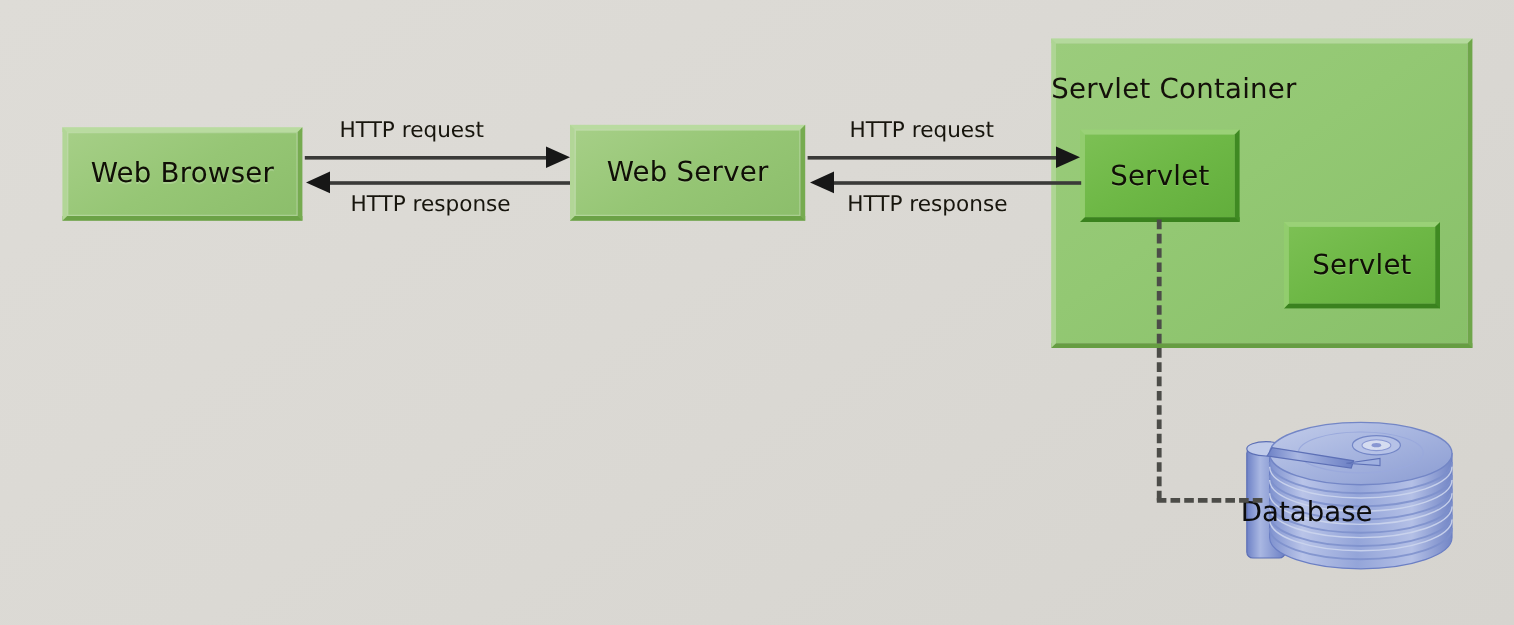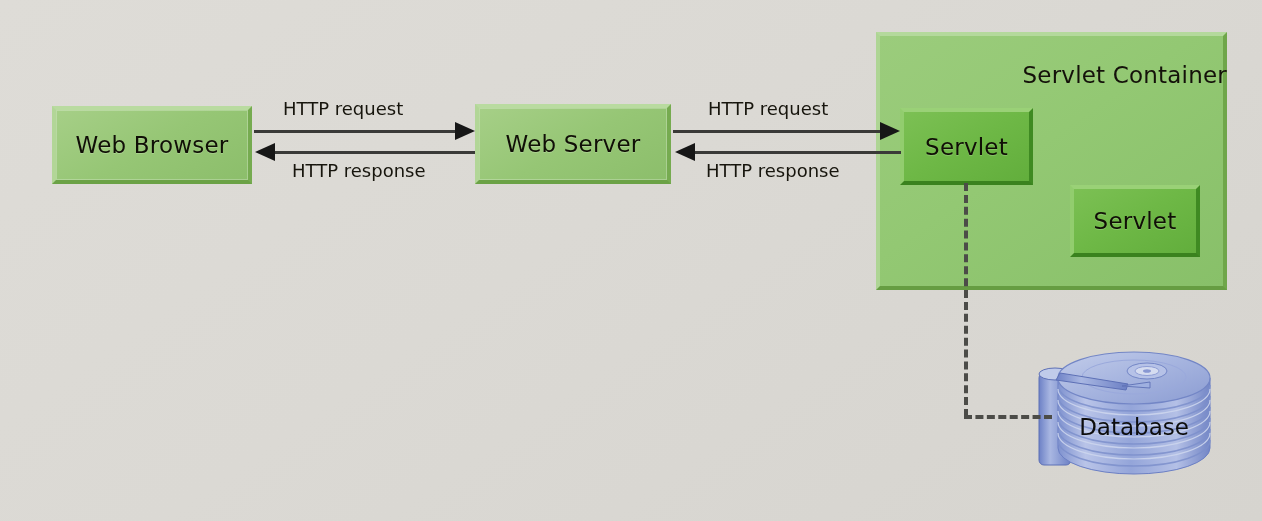--- a/index.html
+++ b/index.html
@@ -127,41 +127,40 @@
   #db-wrap {
     position: absolute;
     z-index: 3;
   }
   #db-label {
     position: absolute;
     z-index: 9;
     font-size: 23px;
     color: #0d0d0d;
     white-space: nowrap;
-    text-align: center;
   }
 </style>
 </head>
 <body>
 
 <div id="canvas">
 
   <div class="box3d bx-light" style="left:52px; top:106px; width:200px; height:78px;">
     <span class="face"></span>
     <span class="lbl">Web Browser</span>
   </div>
 
   <div class="box3d bx-light" style="left:475px; top:104px; width:196px; height:80px;">
     <span class="face"></span>
     <span class="lbl">Web Server</span>
   </div>
 
   <div class="box3d bx-container" style="left:876px; top:32px; width:351px; height:258px;">
     <span class="face"></span>
-    <span class="container-title" style="left:0; right:0; top:30px; text-align:right;">Servlet Container</span>
+    <span class="container-title" style="left:0; right:0; top:30px; text-align:left;">Servlet Container</span>
   </div>
 
   <div class="box3d bx-servlet" style="left:900px; top:108px; width:133px; height:77px;">
     <span class="face"></span>
     <span class="lbl">Servlet</span>
   </div>
 
   <div class="box3d bx-servlet" style="left:1070px; top:185px; width:130px; height:72px;">
     <span class="face"></span>
     <span class="lbl">Servlet</span>

